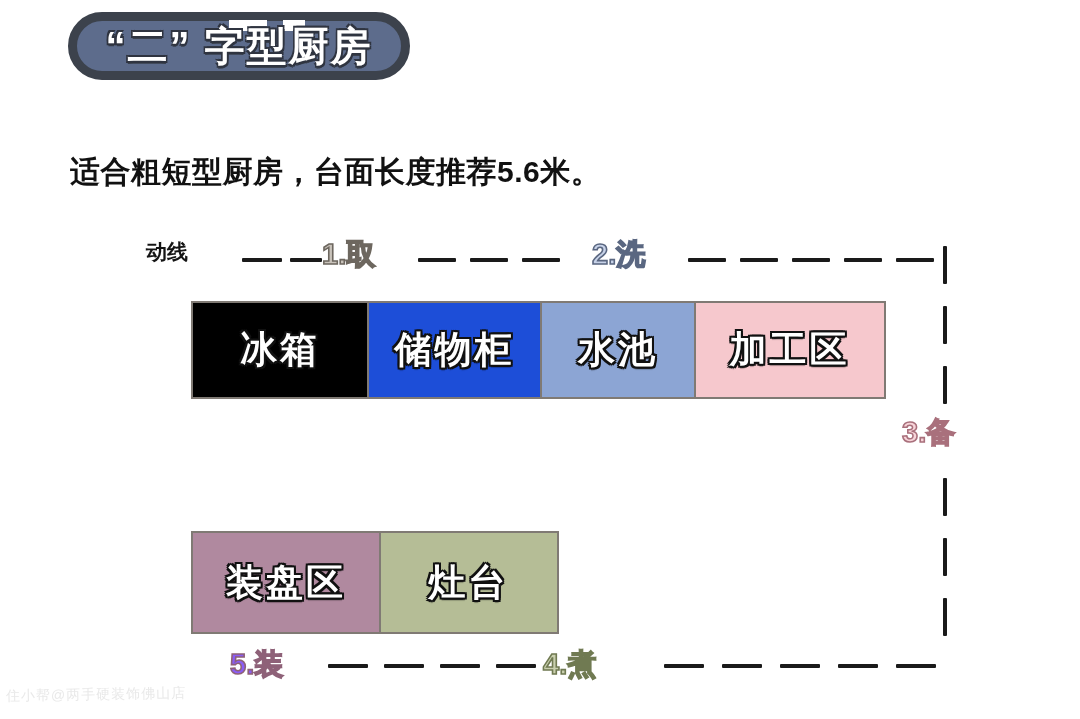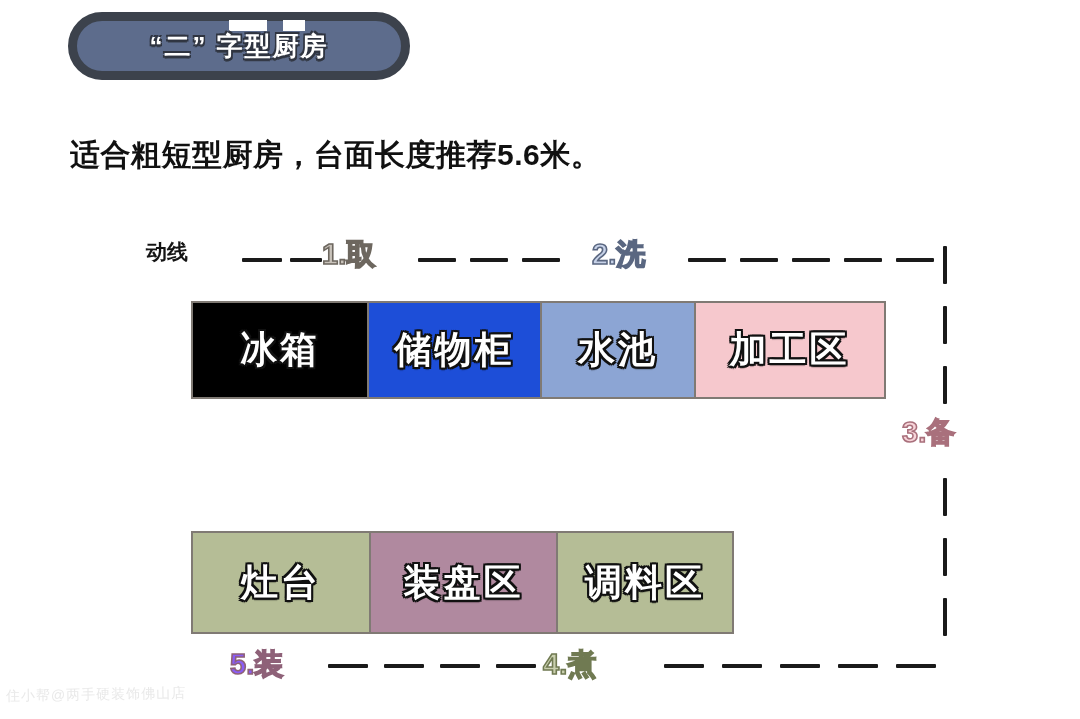--- a/index.html
+++ b/index.html
@@ -20,33 +20,33 @@
     border-radius:34px;
     box-sizing:border-box;
   }
   
   .pill-notch{position:absolute;height:11px;background:#ffffff;top:-1px;}
   #pill-notch-1{left:152px;width:38px;}
   #pill-notch-2{left:206px;width:22px;}
   #title-text{
     position:absolute;left:68px;top:12px;width:342px;height:68px;
     display:flex;align-items:center;justify-content:center;
-    font-size:26px;font-weight:bold;letter-spacing:2px;
+    font-size:40px;font-weight:bold;letter-spacing:2px;
     color:#ffffff;
     text-shadow:
       -1.6px -1.6px 0 #2f3440, 1.6px -1.6px 0 #2f3440,
       -1.6px  1.6px 0 #2f3440, 1.6px  1.6px 0 #2f3440,
        0 2.5px 0 #39404d;
     white-space:nowrap;
     pointer-events:none;
   }
 
   
   #subtitle{
-    position:absolute;left:70px;top:135px;
+    position:absolute;left:70px;top:152px;
     font-size:30px;font-weight:bold;color:#111111;
     letter-spacing:0.5px;white-space:nowrap;
   }
 
   
   .flow-label{
     position:absolute;
     font-size:29px;font-weight:bold;
     white-space:nowrap;
     line-height:1;
@@ -158,26 +158,23 @@
     </div>
     <div class="unit" style="width:156px;background:#8ca5d4;">
       <span class="unit-label">水池</span>
     </div>
     <div class="unit" style="width:192px;background:#f6c8cd;">
       <span class="unit-label">加工区</span>
     </div>
   </div>
 
   <div class="unit-row" id="row-bottom">
-    <div class="unit" style="width:180px;background:#b5bd96;">
-      <span class="unit-label">灶台</span>
-    </div>
     <div class="unit" style="width:190px;background:#b0899f;">
       <span class="unit-label">装盘区</span>
     </div>
-    <div class="unit" style="width:178px;background:#b5bd96;">
-      <span class="unit-label">调料区</span>
+    <div class="unit" style="width:180px;background:#b5bd96;">
+      <span class="unit-label">灶台</span>
     </div>
   </div>
 
   <div id="watermark">住小帮@两手硬装饰佛山店</div>
 
 </div>
 
 </body></html>

